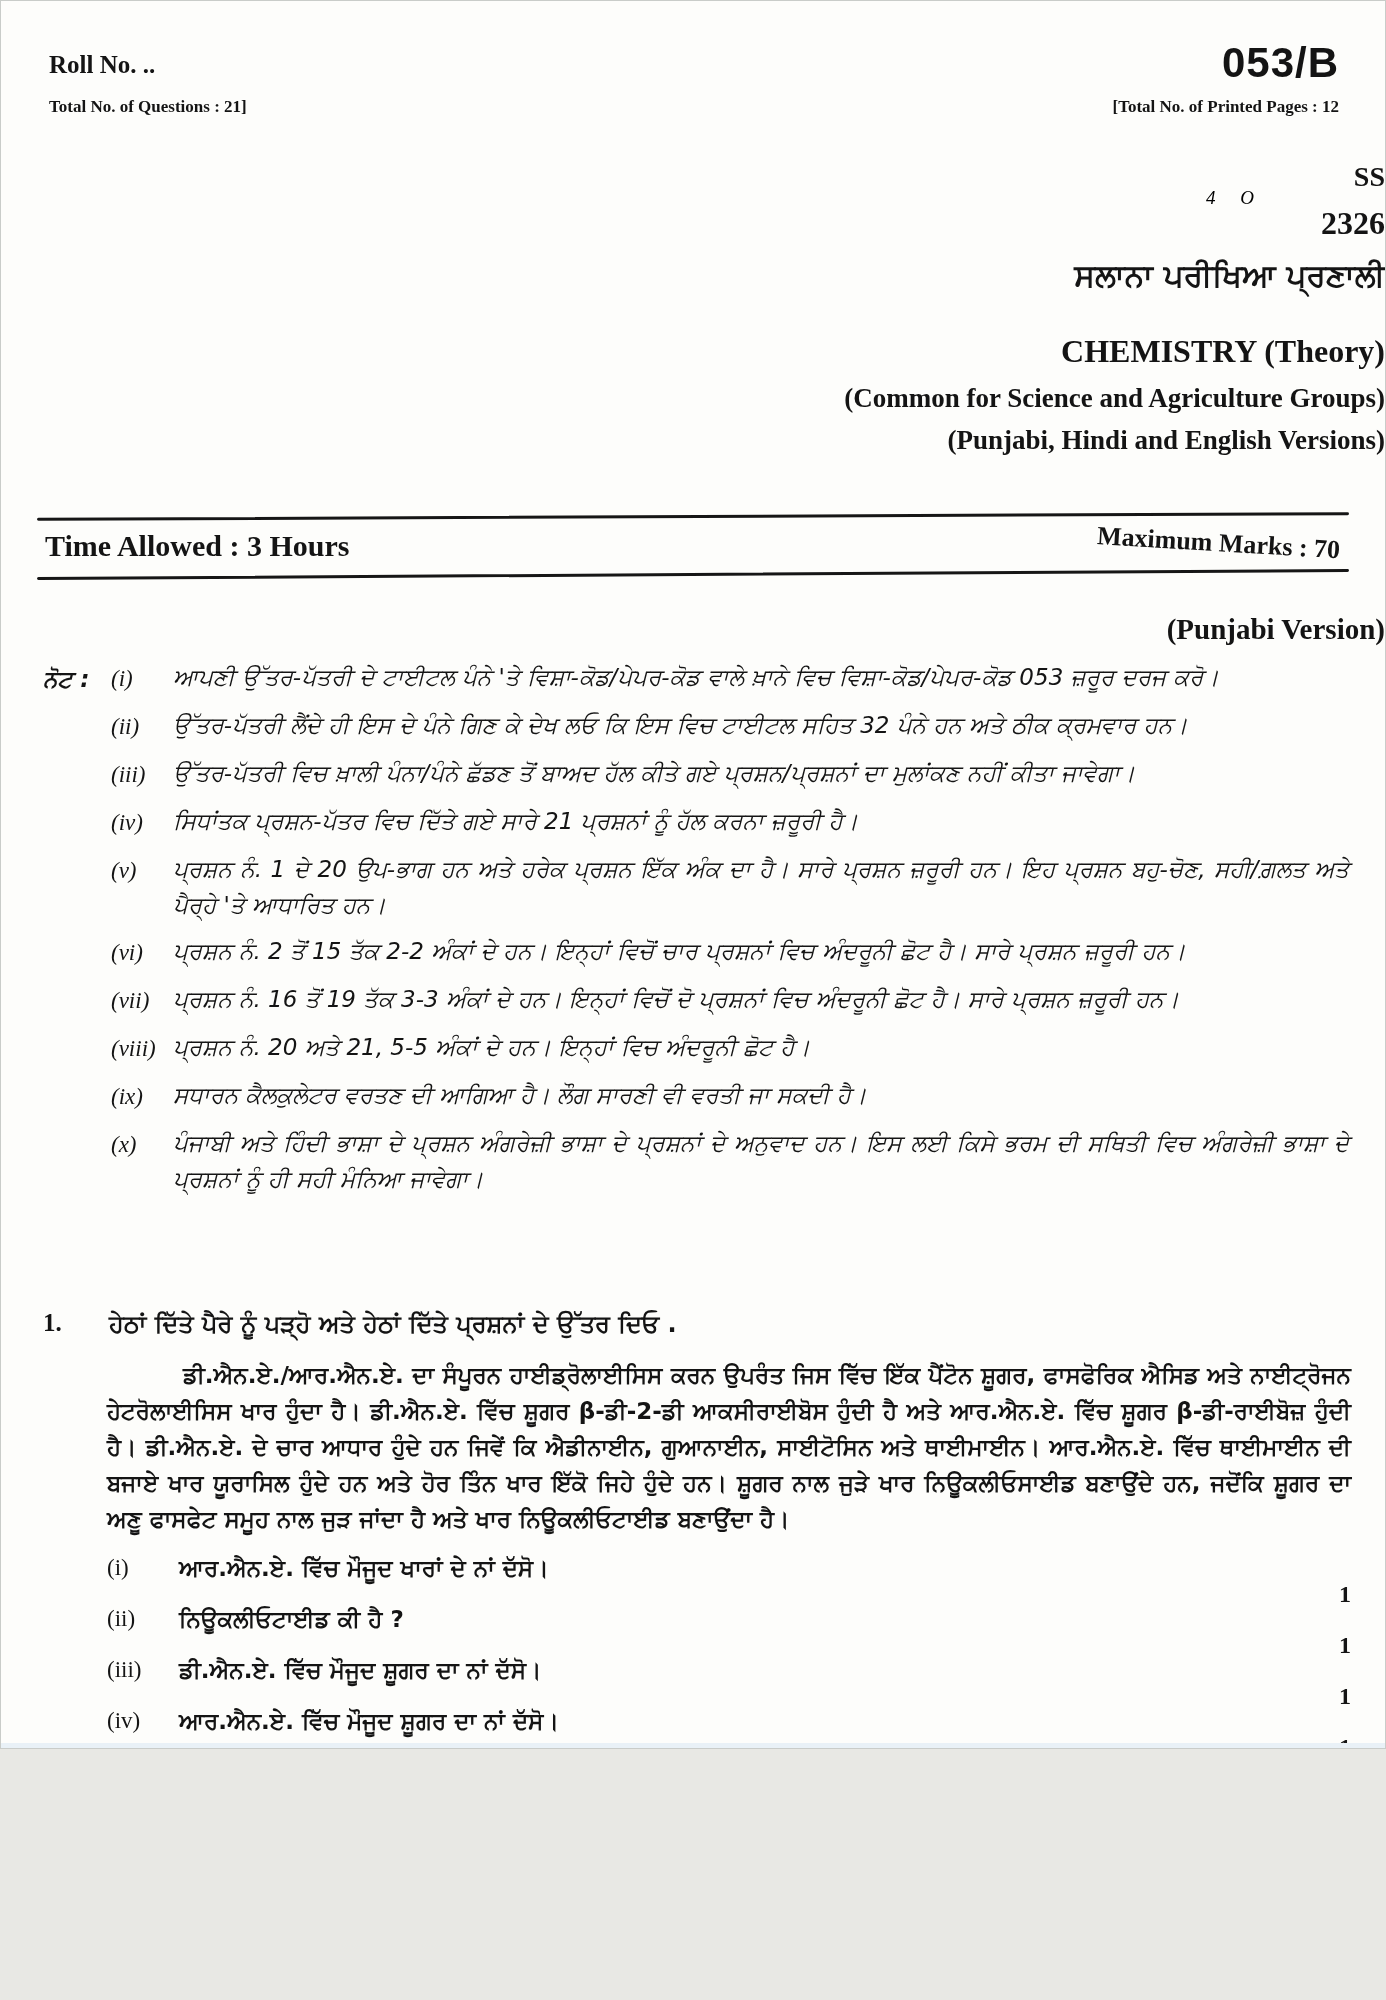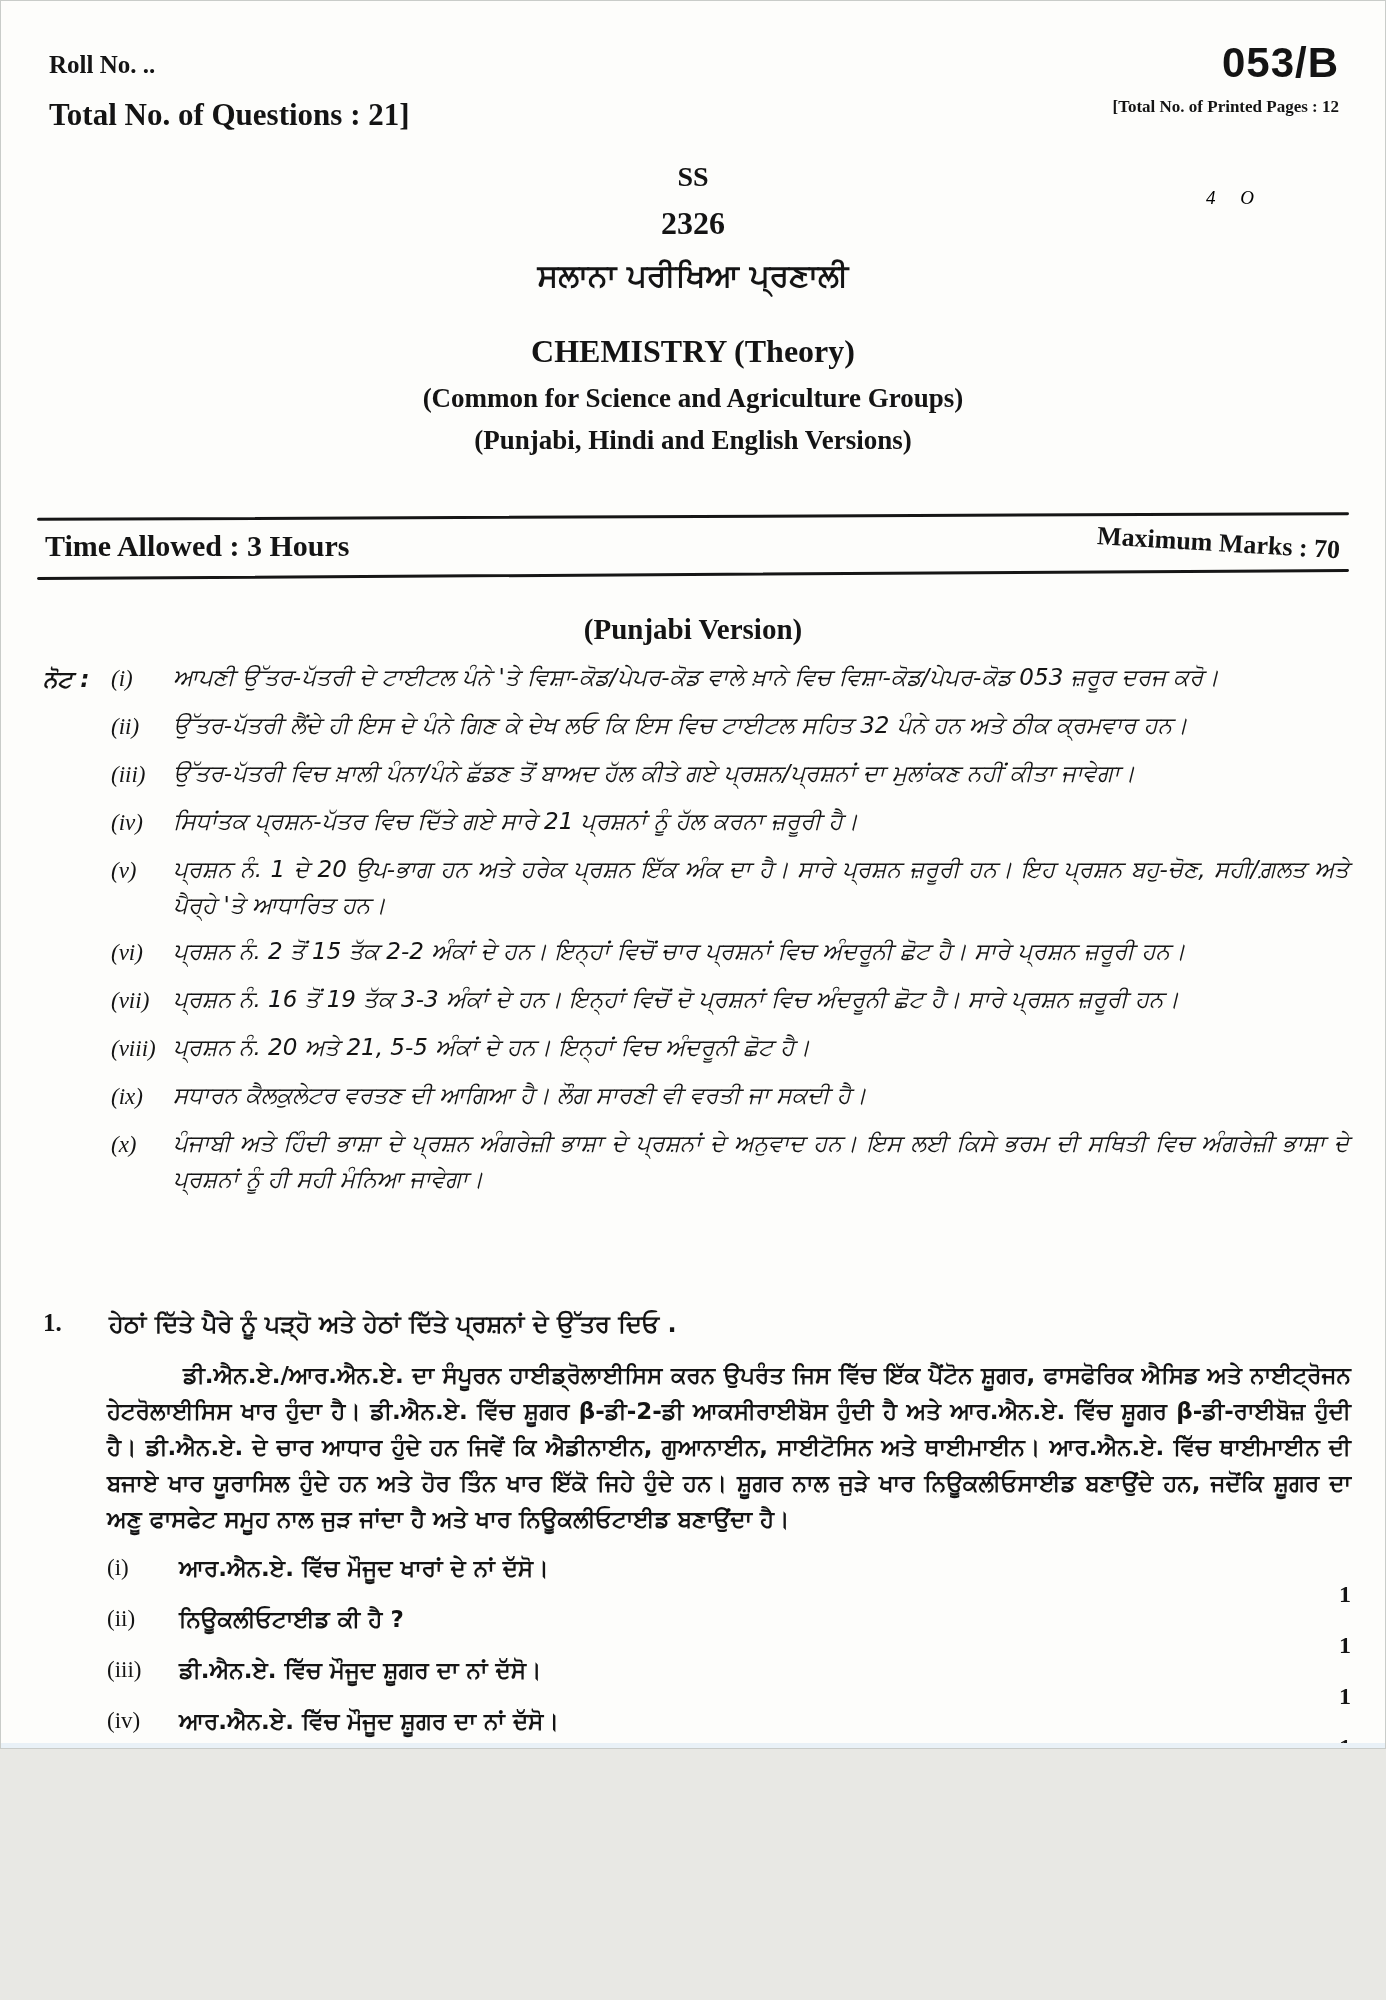--- a/index.html
+++ b/index.html
@@ -11,27 +11,27 @@
     border:1px solid #c9ccc9;
     box-sizing:border-box;
     overflow:hidden;
     color:#141414;
   }
   .serif{font-family:"Liberation Serif","DejaVu Serif",serif;}
   .sans{font-family:"DejaVu Sans","Liberation Sans",sans-serif;}
 
   
   .hdr-roll{position:absolute;left:48px;top:50px;font-size:25px;font-weight:600;}
-  .hdr-questions{position:absolute;left:48px;top:96px;font-size:31px;font-weight:600;}
+  .hdr-questions{position:absolute;left:48px;top:96px;font-size:17px;font-weight:600;}
   .hdr-code{position:absolute;right:46px;top:38px;font-size:42px;font-weight:800;letter-spacing:1px;font-family:"Liberation Sans","DejaVu Sans",sans-serif;}
   .hdr-pages{position:absolute;right:46px;top:96px;font-size:17px;font-weight:600;}
   .pencil-mark{position:absolute;left:1205px;top:186px;font-size:19px;color:#000000;letter-spacing:10px;font-style:italic;}
 
   
-  .ctr{position:absolute;left:0;width:100%;text-align:center;}
+  .ctr{position:absolute;left:0;width:100%;text-align:right;}
   .t-ss{top:160px;font-size:28px;font-weight:700;}
   .t-num{top:204px;font-size:32px;font-weight:700;}
   .t-punjabi{top:256px;font-size:31px;font-weight:700;}
   .t-subject{top:312px;font-size:32px;font-weight:700;margin-top:20px;}
   .t-groups{top:382px;font-size:27px;font-weight:700;}
   .t-versions{top:424px;font-size:27px;font-weight:700;}
 
   
   .rule{position:absolute;left:36px;right:36px;height:3px;background:#161616;border-radius:2px;}
   .rule-top{top:514px;transform:rotate(-0.25deg);}

